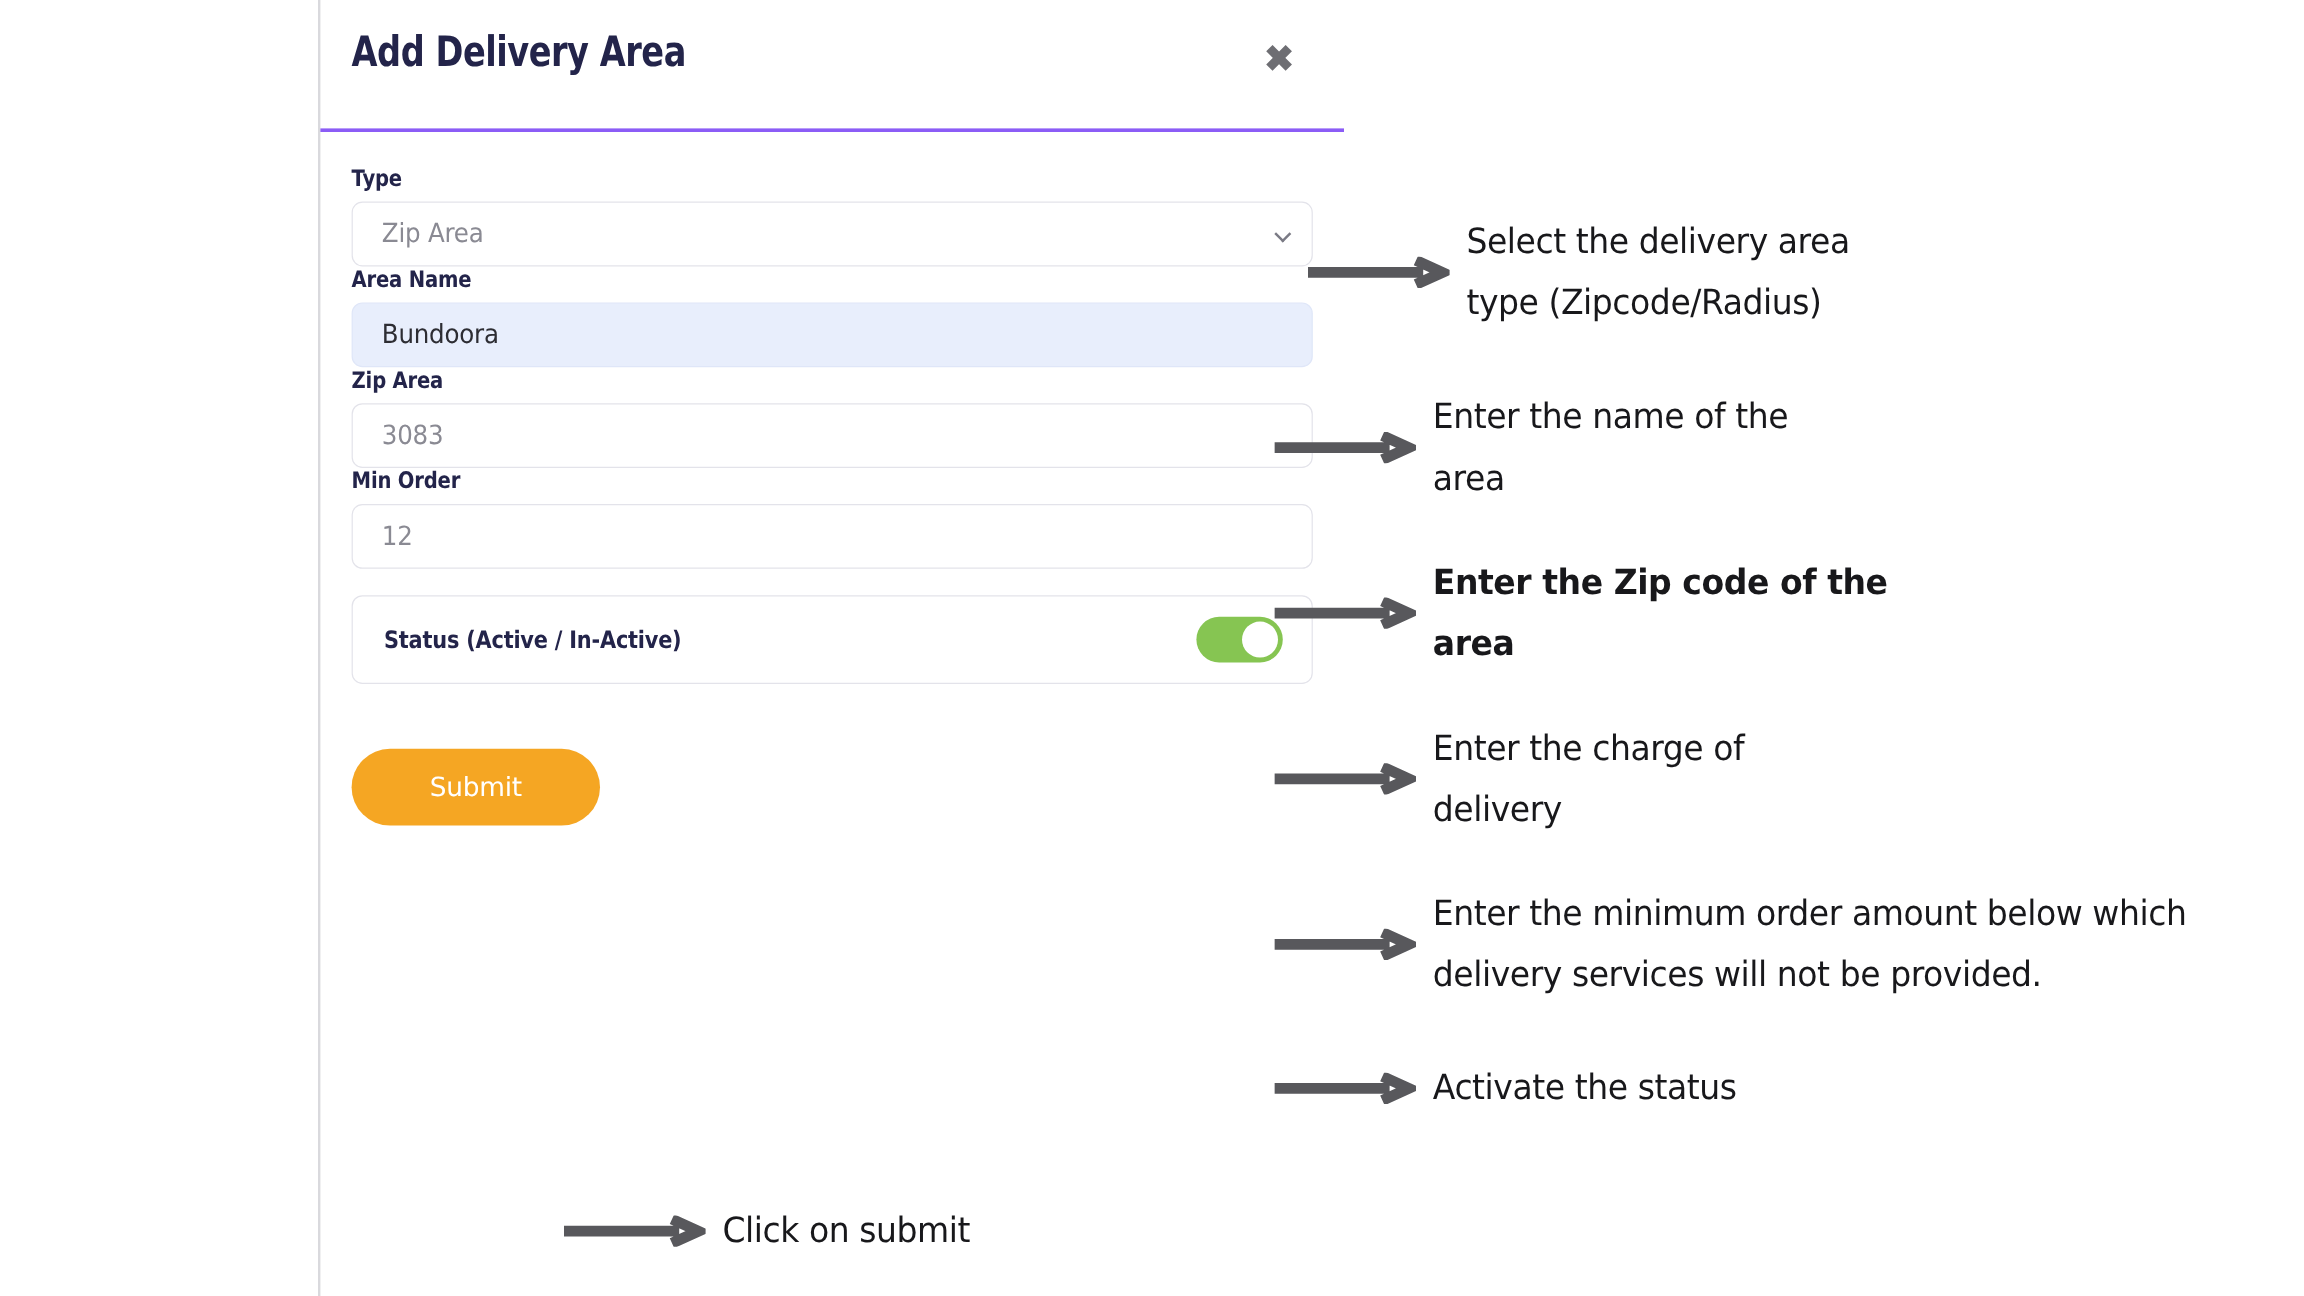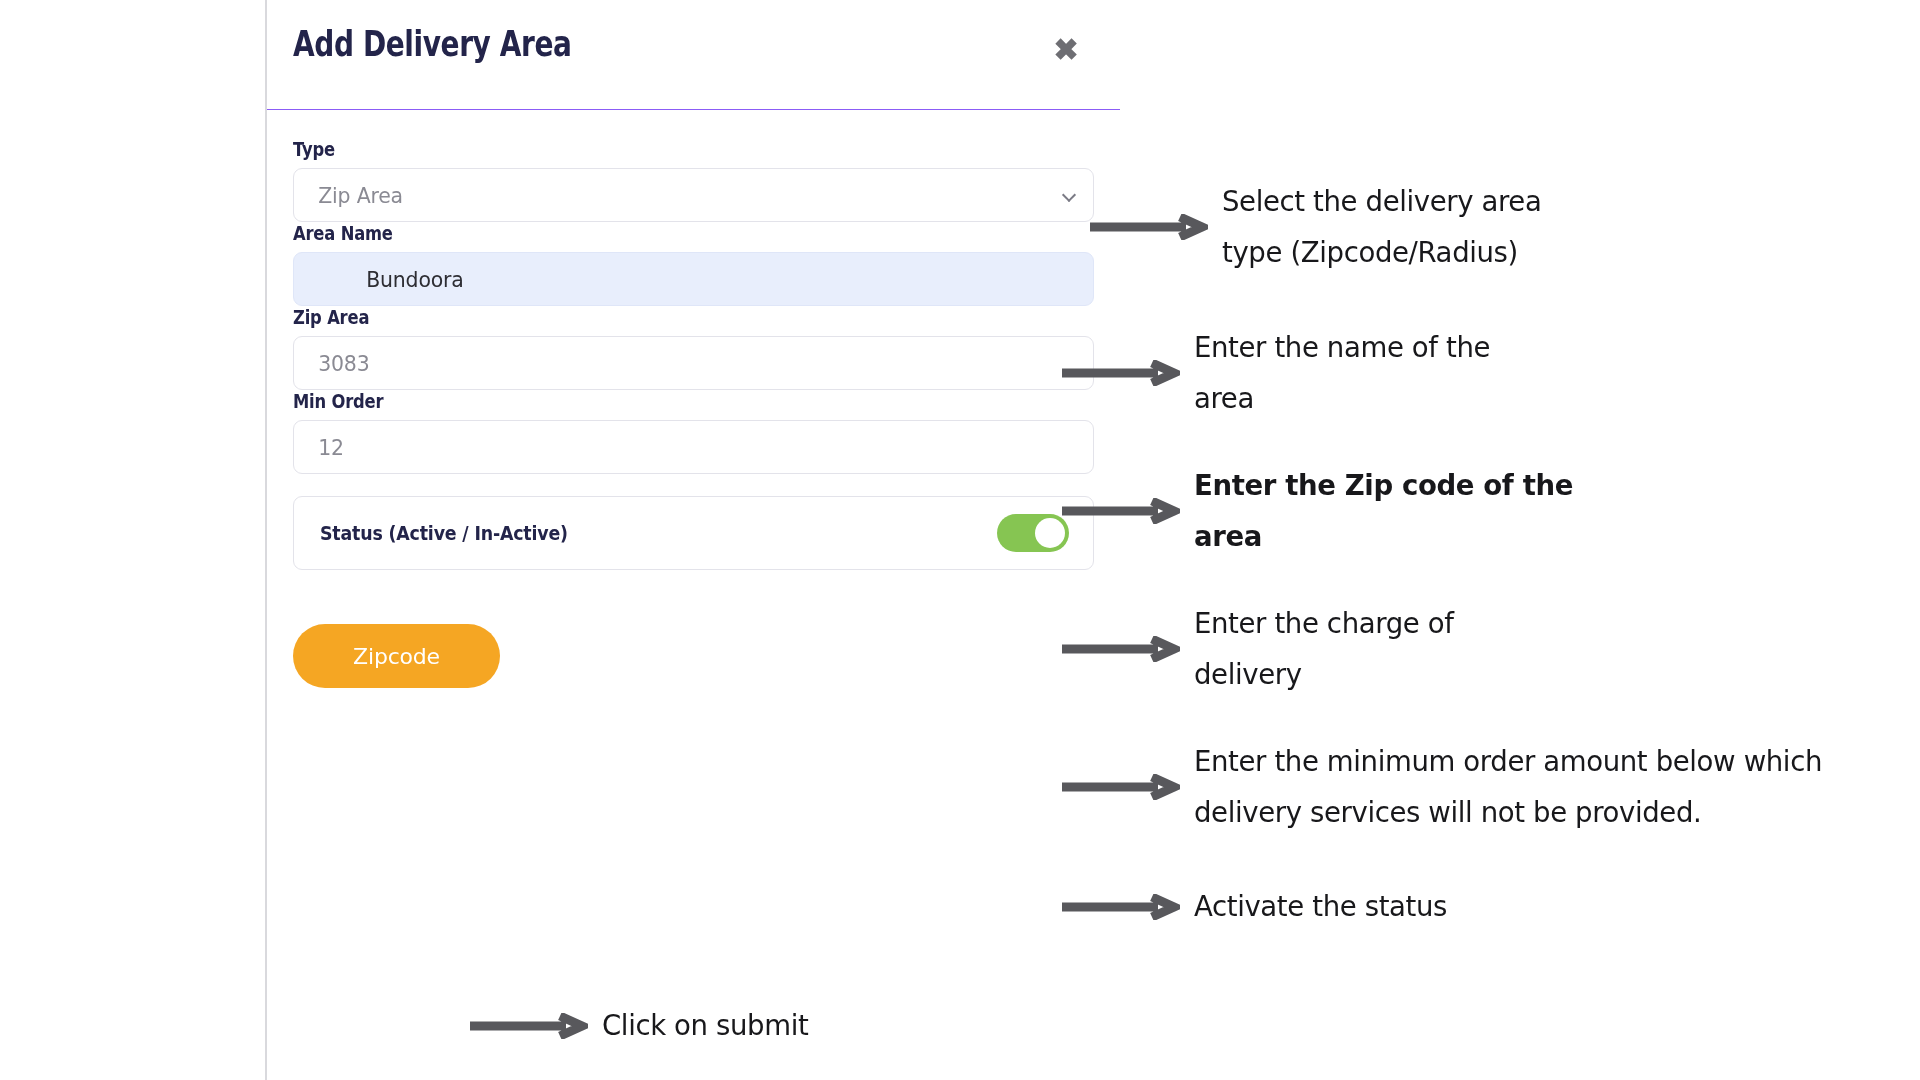--- a/index.html
+++ b/index.html
@@ -23,21 +23,21 @@
     width: 855px;
     height: 1080px;
     background: #ffffff;
     border-left: 2px solid #d9d9dd;
     box-sizing: border-box;
   }
 
   #modal-header {
     position: relative;
     height: 110px;
-    border-bottom: 1px solid #8b5cf6;
+    border-bottom: 3px solid #8b5cf6;
     box-sizing: border-box;
   }
 
   #modal-title {
     position: absolute;
     left: 26px;
     top: 24px;
     font-family: "DejaVu Sans", sans-serif;
     font-weight: bold;
     font-size: 35px;
@@ -100,21 +100,20 @@
     font-size: 22px;
     color: #8a8a93;
     letter-spacing: -0.2px;
     transform: scaleX(0.93);
     transform-origin: left center;
   }
 
   .field-input.filled {
     background: #e8eefc;
     border-color: #dfe6f8;
-    padding-left: 48px;
   }
   .field-input.filled .value { color: #2d2d33; }
 
   .field-input.select { cursor: pointer; }
 
   .chevron {
     position: absolute;
     right: 18px;
     top: 50%;
     margin-top: -5px;
@@ -260,21 +259,21 @@
       </div>
     </div>
 
     <div id="status-row">
       <div id="status-label">Status (Active / In-Active)</div>
       <div id="status-toggle">
         <div class="knob"></div>
       </div>
     </div>
 
-    <button id="submit-button">Zipcode</button>
+    <button id="submit-button">Submit</button>
 
   </div>
 </div>
 
 <div class="annotation" style="left:1090px; top:176px;">
   <span class="arrow">
     <svg width="118" height="26" viewBox="0 0 118 26">
         <path d="M0 13 L96 13 M90 3 L112 13 L90 23" fill="none" stroke="#58585c" stroke-width="9" stroke-linecap="butt" stroke-linejoin="miter"></path>
       </svg>
   </span>

